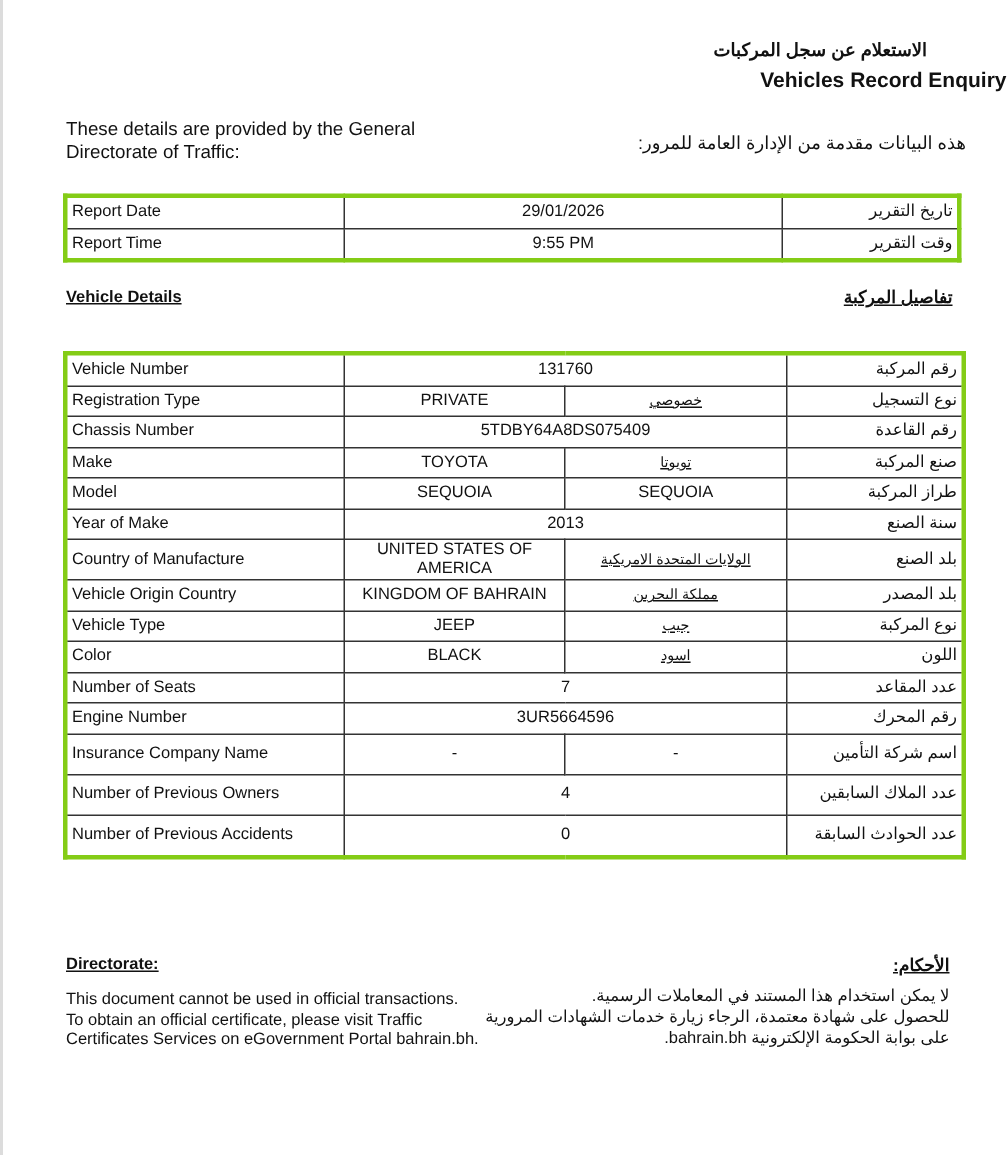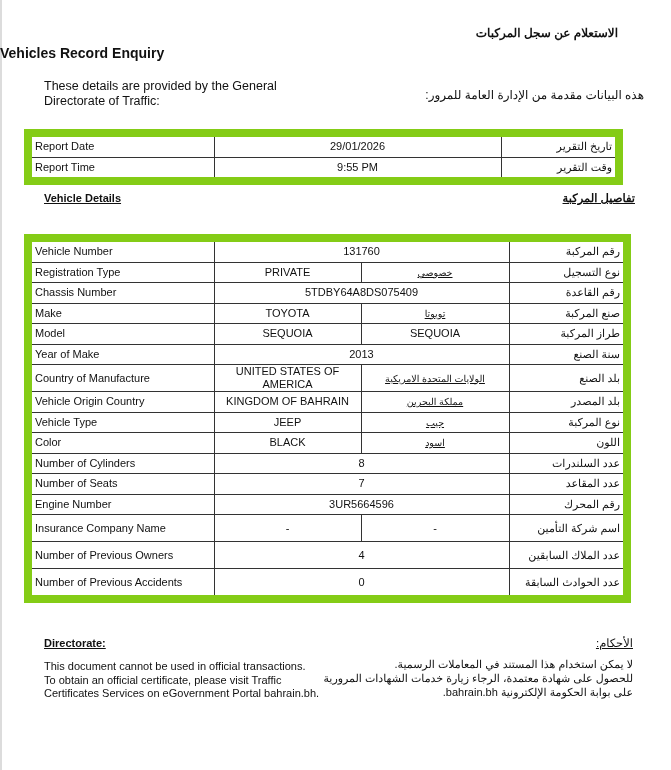--- a/index.html
+++ b/index.html
@@ -26,42 +26,42 @@
       top: 26px; left: 0; width: 580px;
       text-align: right;
       font-size: 12px;
       font-weight: bold;
       direction: rtl;
       margin-left: 38px;
     }
     .title-en {
       position: absolute;
       top: 45px; left: 0; width: 671px;
-      text-align: left;
+      text-align: right;
       font-size: 14px;
       font-weight: bold;
     }
     .intro-en {
       position: absolute;
       top: 79px; left: 44px; width: 300px;
       font-size: 12.5px;
       line-height: 15px;
     }
     .intro-ar {
       position: absolute;
       top: 88px; right: 27px;
       font-size: 12px;
       direction: rtl;
     }
     table.grid {
       position: absolute;
-      left: 24px;
+      left: 42px;
       width: 599px;
       border-collapse: collapse;
-      border: 8px solid #84cc16;
+      border: 3px solid #84cc16;
       font-size: 11px;
       table-layout: fixed;
     }
     table.grid td {
       border: 1.5px solid #333;
       padding: 0 3px;
       height: 19.5px;
       line-height: 13px;
       vertical-align: middle;
     }
@@ -91,21 +91,21 @@
       position: absolute;
       top: 637px; left: 44px;
       font-size: 11px;
       font-weight: bold;
       text-decoration: underline;
     }
     .prov-ar-title {
       position: absolute;
       top: 636px; right: 38px;
       font-size: 11.5px;
-      font-weight: normal;
+      font-weight: bold;
       text-decoration: underline;
       direction: rtl;
     }
     .prov-en {
       position: absolute;
       top: 660px; left: 44px;
       font-size: 11px;
       line-height: 13.5px;
     }
     .prov-ar {
@@ -214,25 +214,20 @@
         <td class="val-ar">جيب</td>
         <td class="lbl-ar">نوع المركبة</td>
       </tr>
       <tr>
         <td class="lbl-en">Color</td>
         <td class="val">BLACK</td>
         <td class="val-ar">اسود</td>
         <td class="lbl-ar">اللون</td>
       </tr>
       <tr>
-        <td class="lbl-en">Number of Cylinders</td>
-        <td class="val" colspan="2">8</td>
-        <td class="lbl-ar">عدد السلندرات</td>
-      </tr>
-      <tr>
         <td class="lbl-en">Number of Seats</td>
         <td class="val" colspan="2">7</td>
         <td class="lbl-ar">عدد المقاعد</td>
       </tr>
       <tr>
         <td class="lbl-en">Engine Number</td>
         <td class="val" colspan="2">3UR5664596</td>
         <td class="lbl-ar">رقم المحرك</td>
       </tr>
       <tr class="tall">

